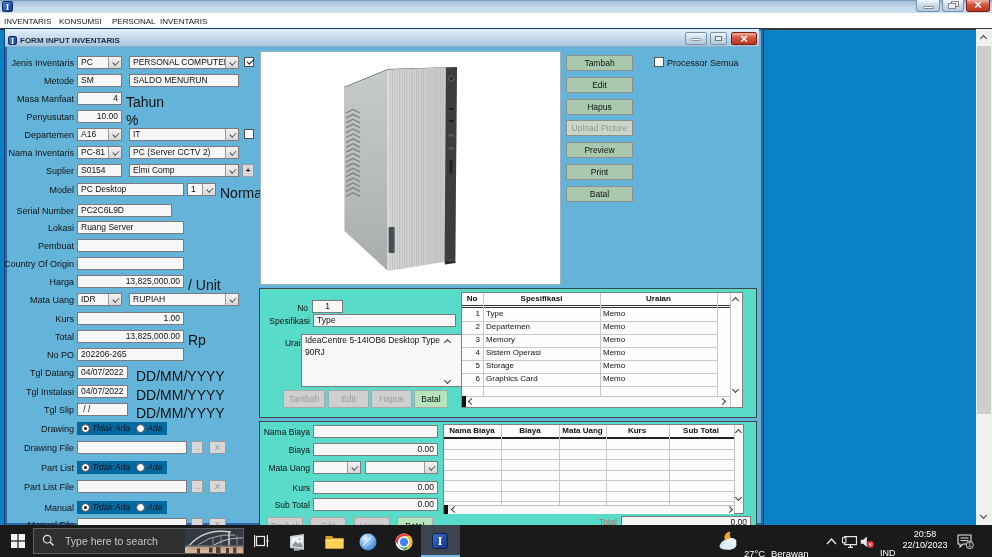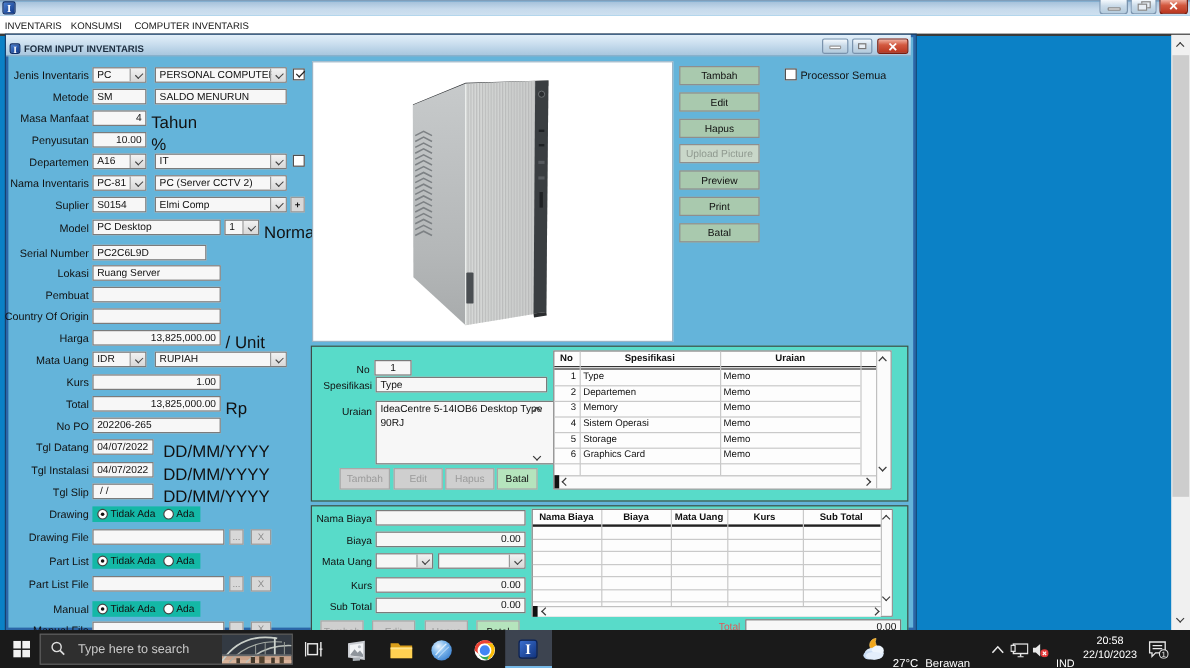--- a/index.html
+++ b/index.html
@@ -37,21 +37,21 @@
 #cclose span{position:absolute;left:0;top:0;width:100%;text-align:center;color:#fff;font:bold 13px "Liberation Sans";line-height:11px;}
 
 .lbl{position:absolute;left:0;width:74px;text-align:right;font-size:9px;color:#111;white-space:nowrap;}
 .fld{position:absolute;background:#f7f7f7;border:1px solid #7b7b7b;font-size:8.5px;color:#111;padding:0 3px;line-height:11px;height:13px;white-space:nowrap;overflow:hidden;}
 .fr{text-align:right;}
 .combo .arr{position:absolute;right:0;top:0;bottom:0;width:13px;background:linear-gradient(#f2f2f2,#d8d8d8);border-left:1px solid #9a9a9a;}
 .combo .arr:after{content:"";position:absolute;left:3.5px;top:3px;width:4.5px;height:4px;border-left:1.2px solid #444;border-bottom:1.2px solid #444;transform:rotate(-45deg) scale(1,.8);}
 .cb{position:absolute;width:10px;height:10px;background:#fff;border:1px solid #505050;}
 .cb.on:after{content:"";position:absolute;left:1.5px;top:1.5px;width:5.5px;height:3px;border-left:1px solid #222;border-bottom:1px solid #222;transform:rotate(-45deg);}
 .note{position:absolute;font-size:14px;color:#111;white-space:nowrap;}
-.radio{position:absolute;background:#14b8a6;height:13px;font-size:8.5px;color:#111;line-height:13px;}
+.radio{position:absolute;background:#0369a1;height:13px;font-size:8.5px;color:#111;line-height:13px;font-style:italic;}
 .rc{display:inline-block;width:9px;height:9px;border:1px solid #444;border-radius:50%;background:#fff;vertical-align:-1.5px;margin:0 2px 0 4px;position:relative;}
 .rc.on:after{content:"";position:absolute;left:2px;top:2px;width:3px;height:3px;border-radius:50%;background:#111;}
 .sbtn{position:absolute;background:#d8d8d8;border:1px solid #9a9a9a;font-size:8px;color:#8a8a8a;text-align:center;line-height:12px;height:13px;}
 
 .gbtn{position:absolute;left:566px;width:67px;height:16px;background:#a9c9ae;border:1px solid #8e8e8e;font-size:8.5px;color:#111;text-align:center;line-height:15px;}
 .gbtn.dis{background:#c9d7c9;color:#909a90;}
 
 #picbox{left:260px;top:51px;width:301px;height:234px;background:#fff;border:1px solid #9ab4c6;}
 
 .teal{position:absolute;left:259px;width:498px;background:#58dbc9;border:1px solid #3f4a48;}
@@ -87,21 +87,21 @@
     <u></u>
     <i></i>
   </div>
 <div class="abs wbtn" id="wclose">
     <span>×</span>
   </div>
 
 <div class="abs" id="menubar">
 <span style="left:4px">INVENTARIS</span>
 <span style="left:59px">KONSUMSI</span>
-<span style="left:112px">COMPUTER</span>
+<span style="left:112px">PERSONAL</span>
 <span style="left:160px">INVENTARIS</span>
 </div>
 
 <div class="abs" id="mdisb">
 <div class="th"></div>
 <div class="chev chup" style="left:5px;top:7px"></div>
 <div class="chev chdn" style="left:5px;bottom:7px"></div>
 </div>
 
 <div class="abs" id="child"></div>
@@ -241,21 +241,21 @@
 <div class="gbtn" style="top:186px">Batal</div>
 <div class="cb" style="left:654px;top:57px"></div>
 <div class="note" style="left:667px;top:58px;font-size:9px">Processor Semua</div>
 
 <div class="teal" style="top:288px;height:130px"></div>
 <div class="tlbl" style="left:283px;top:303px;width:25px">No</div>
 <div class="fld" style="left:312px;top:300px;width:31px;text-align:center">1</div>
 <div class="tlbl" style="left:240px;top:316px;width:70px">Spesifikasi</div>
 <div class="fld" style="left:313px;top:314px;width:143px">Type</div>
 <div class="tlbl" style="left:240px;top:338px;width:70px">Uraian</div>
-<div class="fld" style="left:313px;top:334px;width:172px;height:53px;line-height:11.5px;white-space:normal;padding-right:24px">IdeaCentre 5-14IOB6 Desktop Type 90RJ</div>
+<div class="fld" style="left:301px;top:334px;width:172px;height:53px;line-height:11.5px;white-space:normal;padding-right:24px">IdeaCentre 5-14IOB6 Desktop Type 90RJ</div>
 <div class="chev chup" style="left:445px;top:340px"></div>
 <div class="chev chdn" style="left:445px;top:378px"></div>
 <div class="tbtn" style="left:283px;top:390px;width:42px">Tambah</div>
 <div class="tbtn" style="left:328px;top:390px;width:41px">Edit</div>
 <div class="tbtn" style="left:371px;top:390px;width:41px">Hapus</div>
 <div class="tbtn en" style="left:414px;top:390px;width:34px">Batal</div>
 <div class="grid" style="left:461px;top:292px;width:282px;height:116px"></div>
 <div class="ghead" style="left:461px;top:294px;width:22px">No</div>
 <div class="ghead" style="left:483px;top:294px;width:117px">Spesifikasi</div>
 <div class="ghead" style="left:600px;top:294px;width:117px">Uraian</div>

